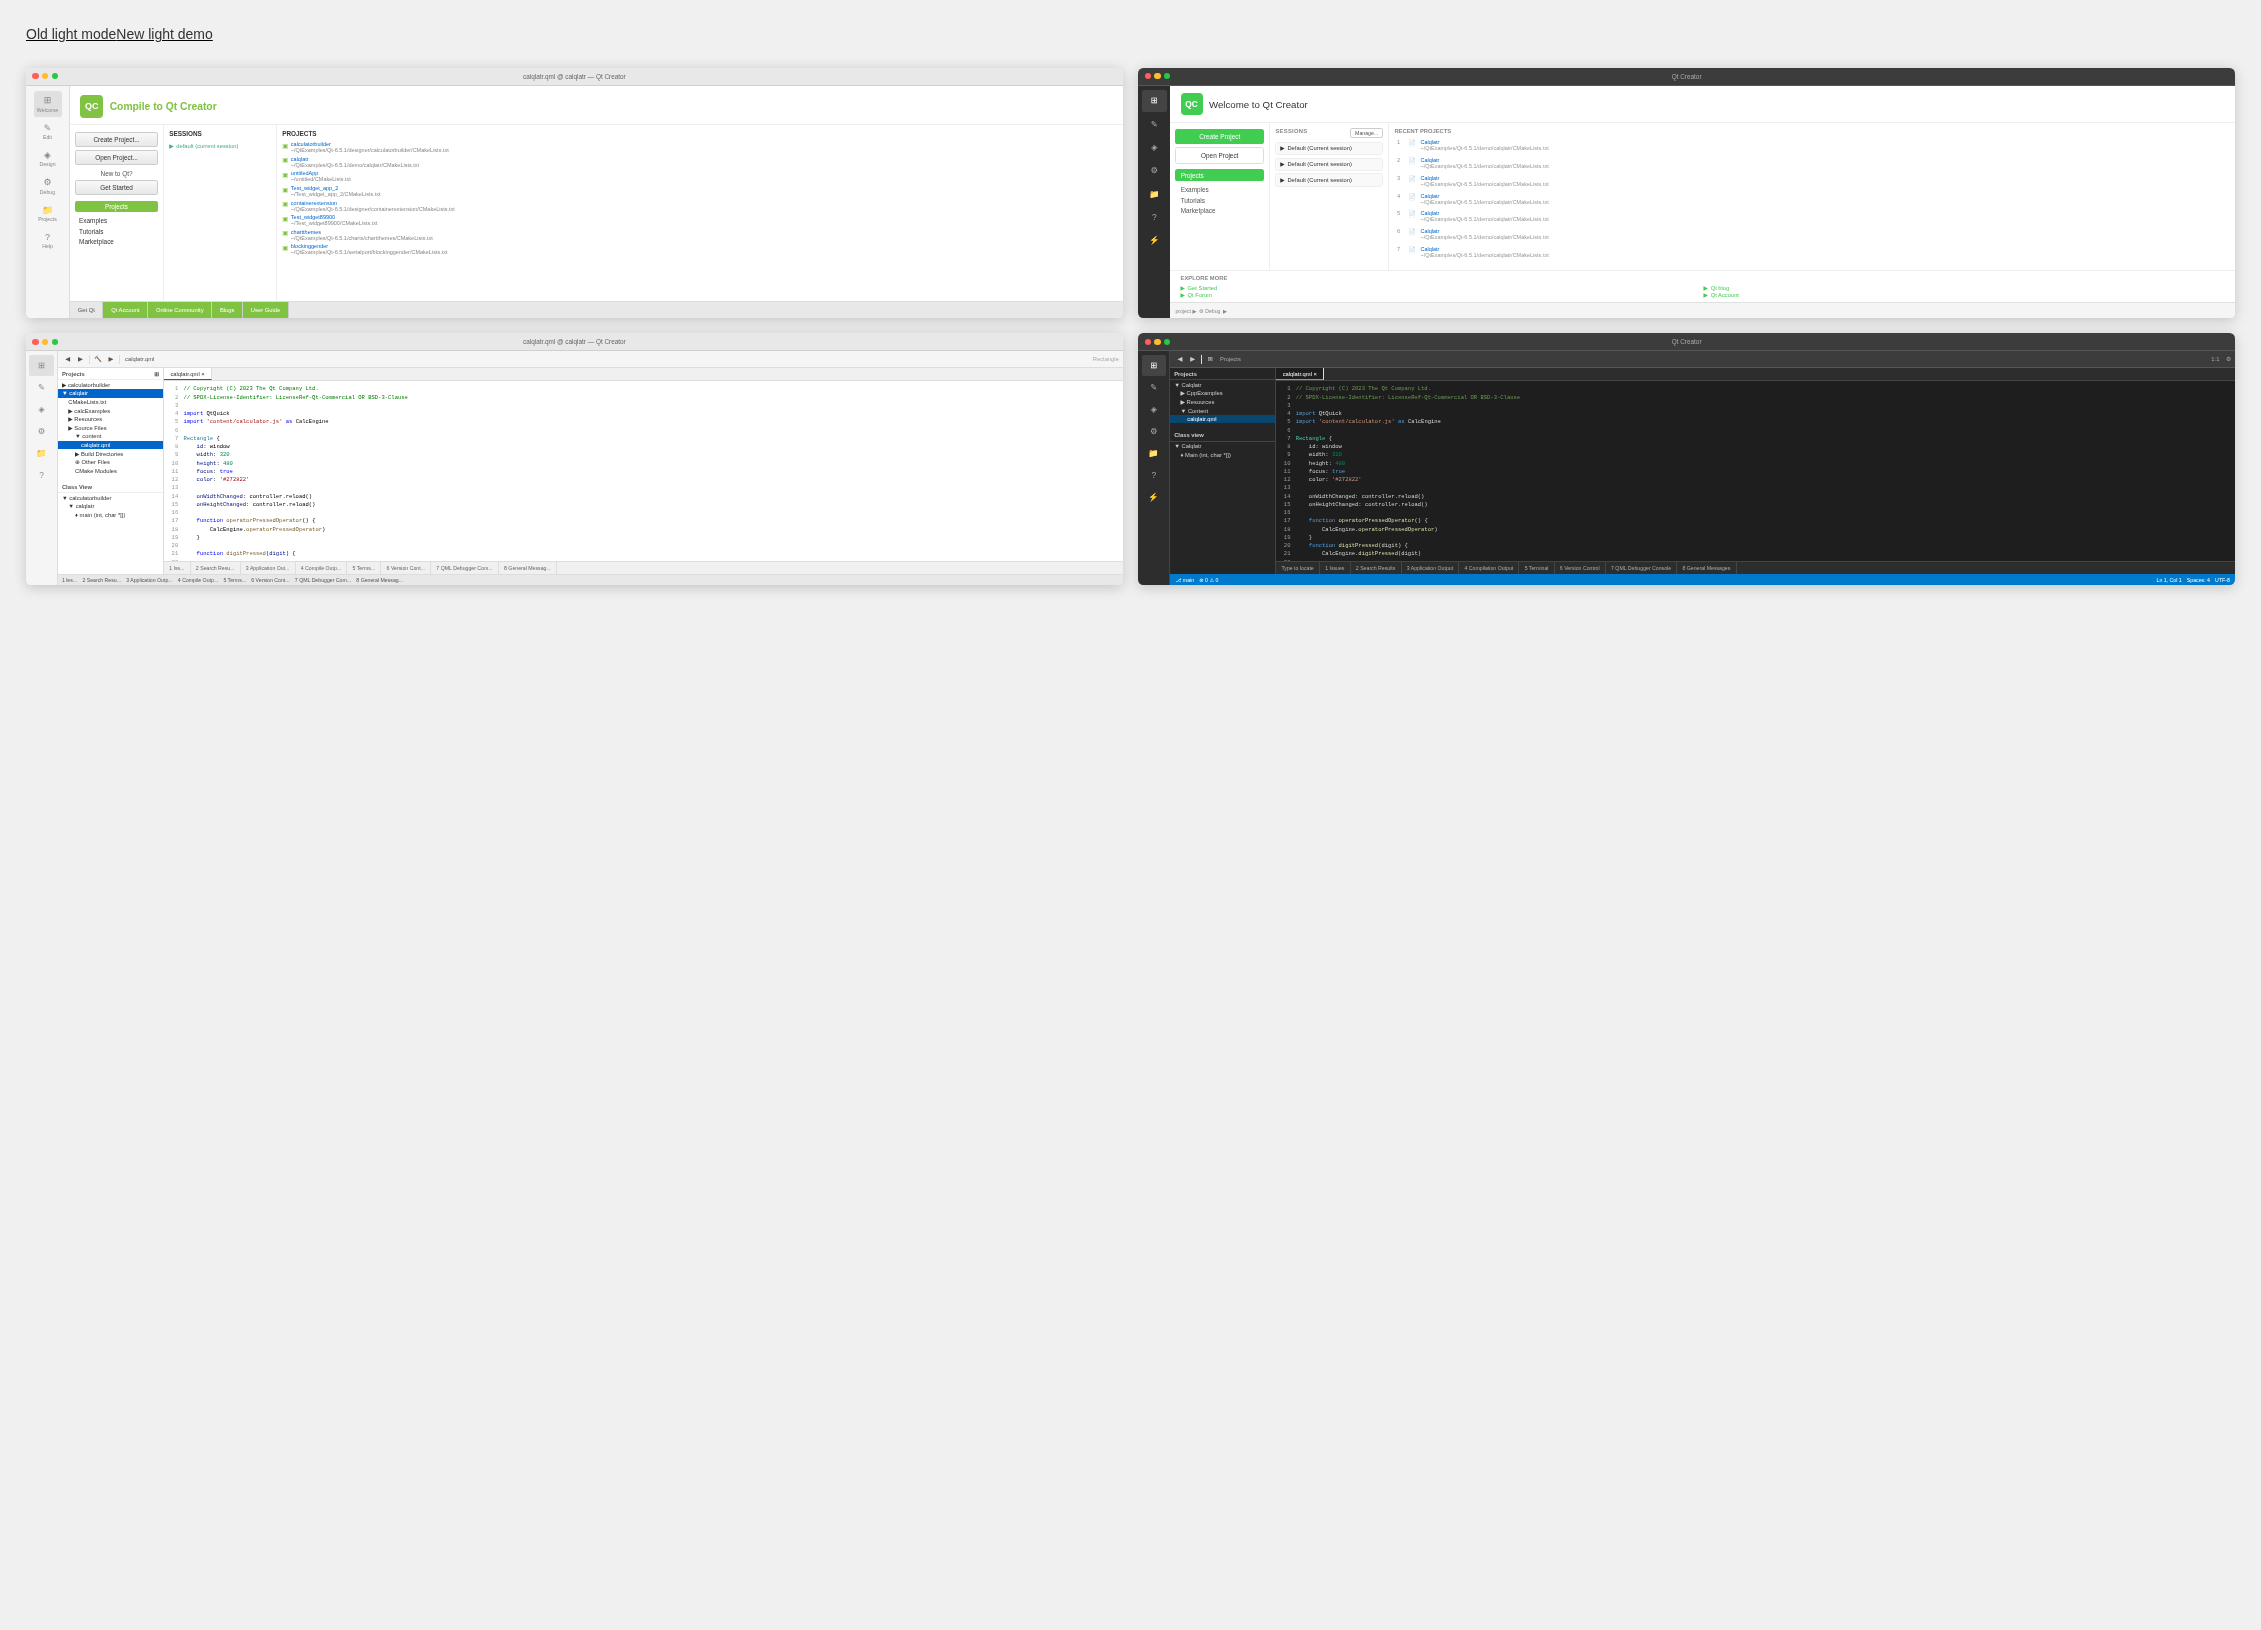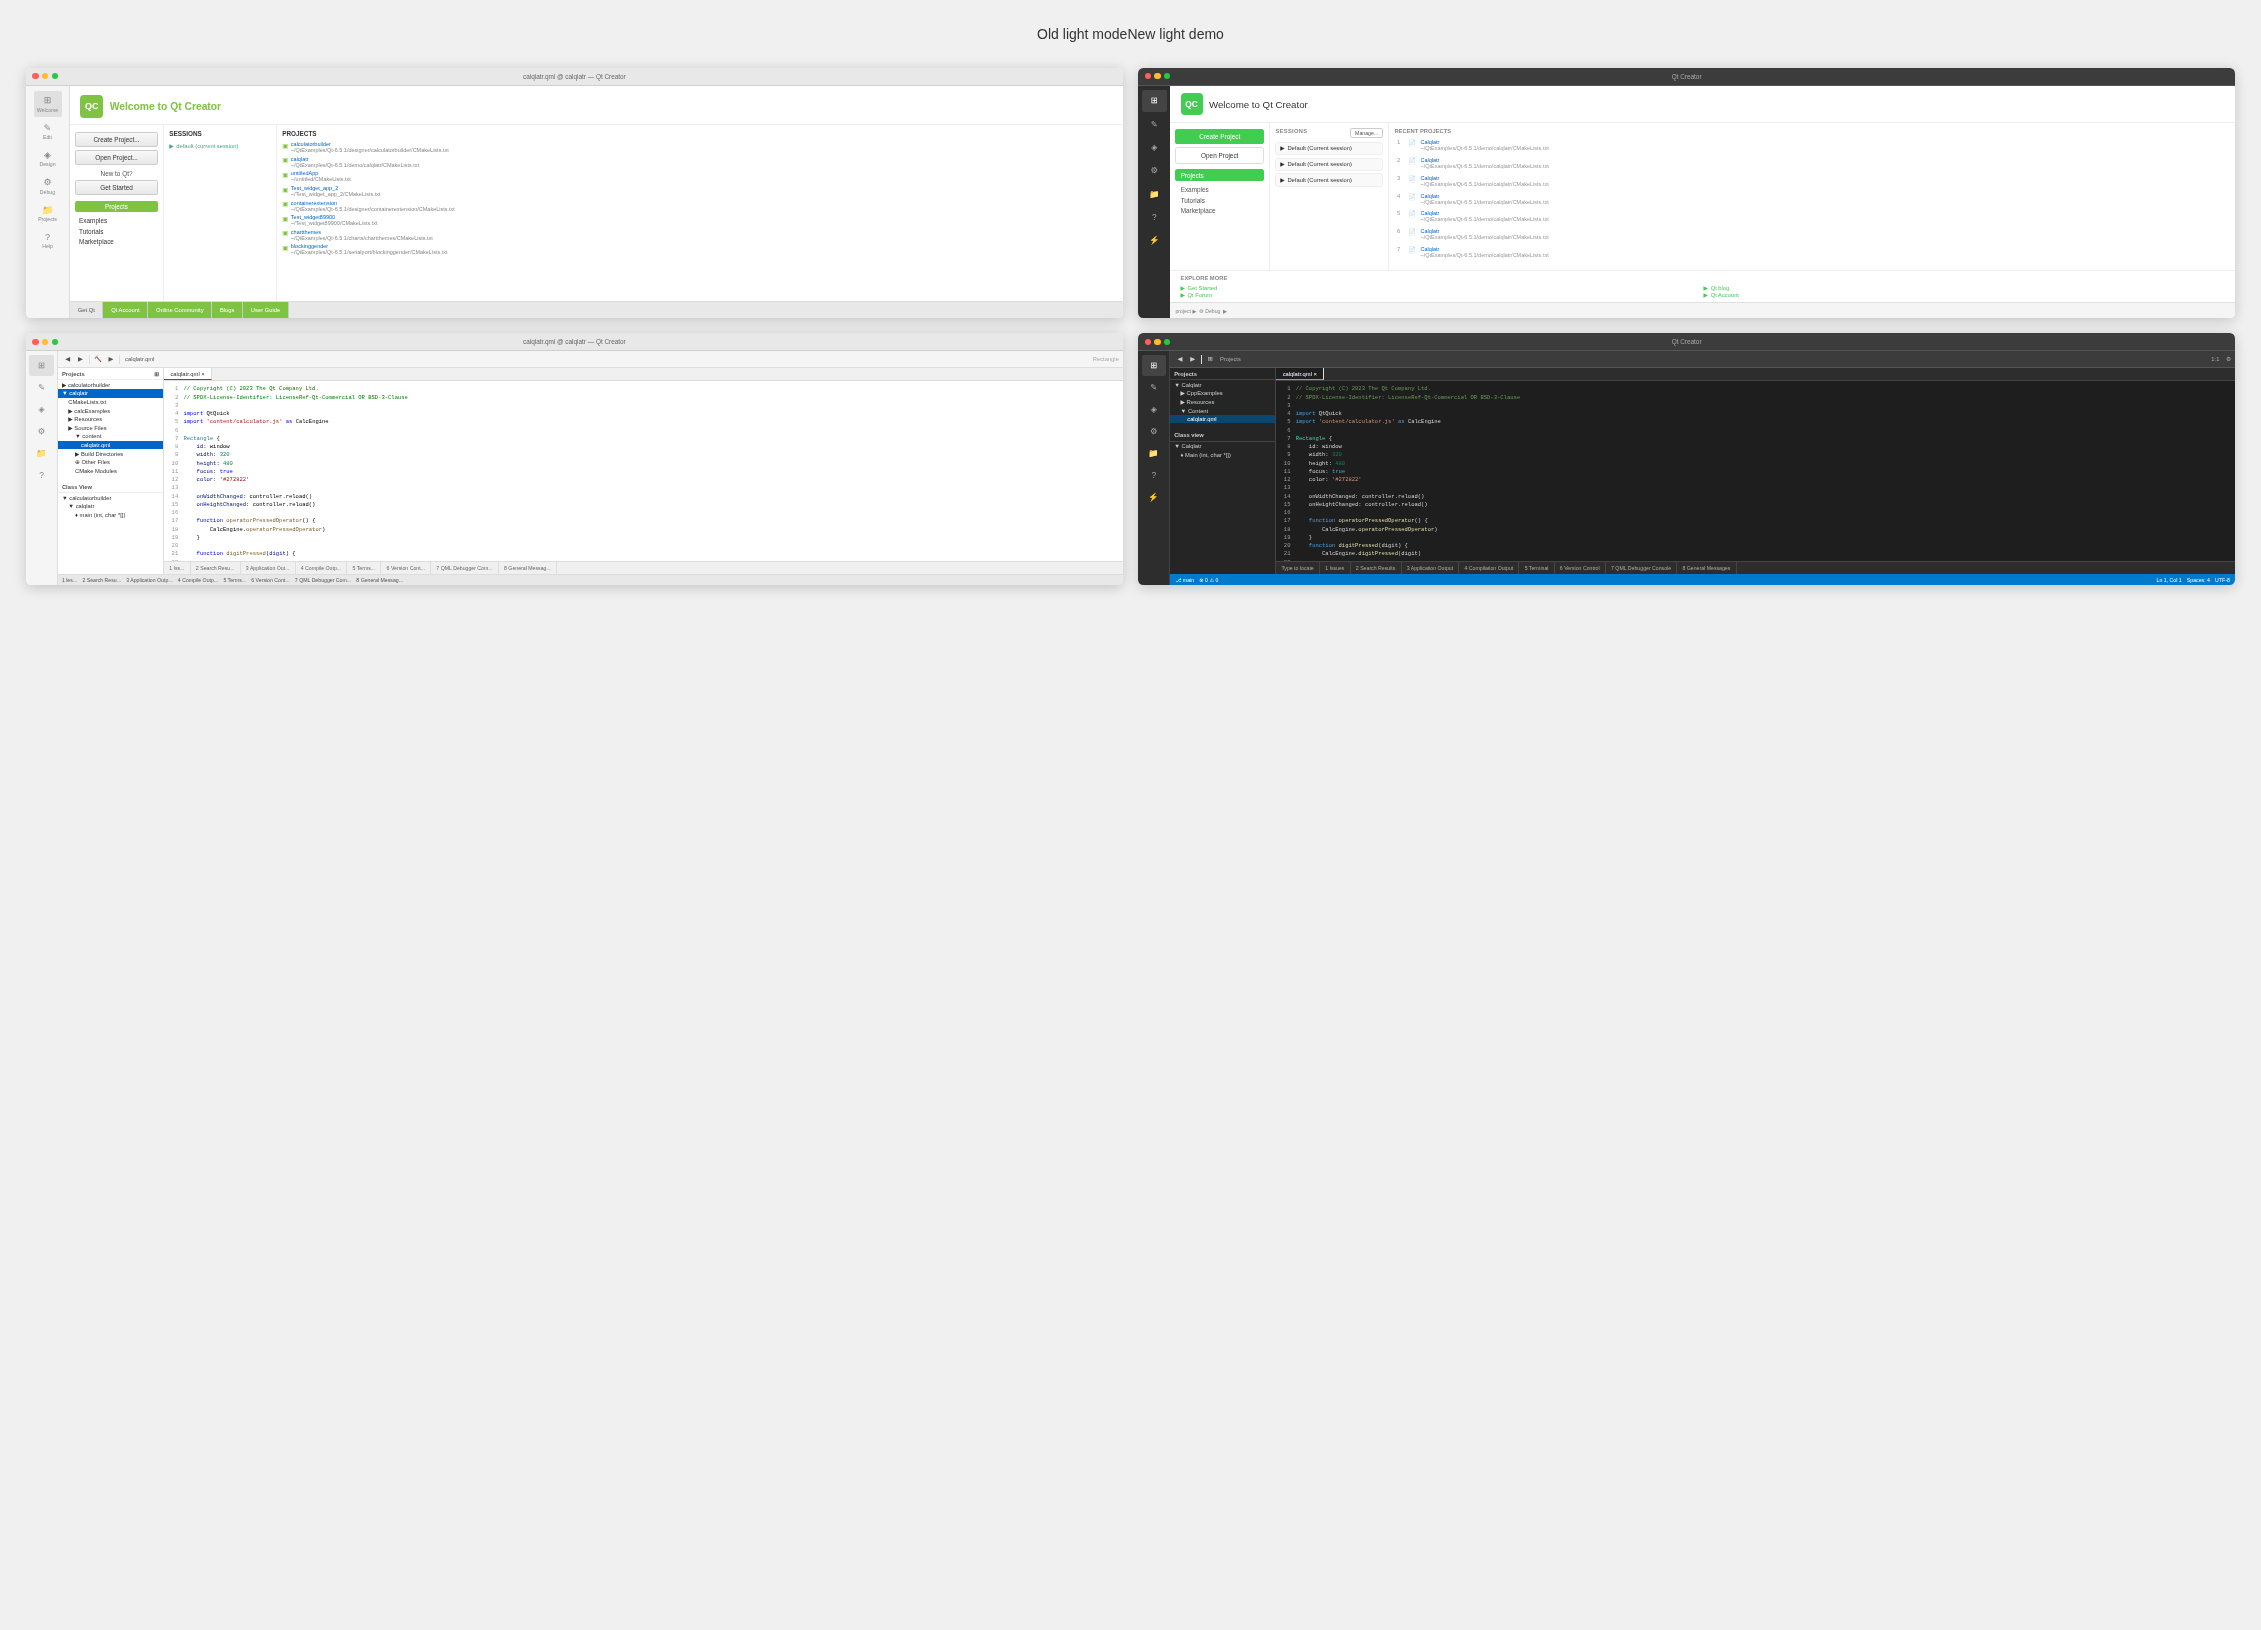--- a/index.html
+++ b/index.html
@@ -4,22 +4,23 @@
   <style>
     * { box-sizing: border-box; margin: 0; padding: 0; }
     body {
       background: #f0f0f0;
       font-family: -apple-system, BlinkMacSystemFont, 'Segoe UI', sans-serif;
       padding: 26px;
       min-width: 903px;
     }
     .page-header {
       display: flex;
-      justify-content: center;
+      justify-content: flex-start;
       margin-bottom: 15.5px;
+      text-decoration: underline;
     }
     .section-title {
       font-size: 14px;
       font-weight: 400;
       color: #333;
       margin-bottom: 10.3px;
     }
     .quadrant-grid {
       display: grid;
       grid-template-columns: 1fr 1fr;
@@ -687,21 +688,21 @@
         <div class="old-sidebar-icon">
           <span class="icon-sym">?</span>
           <span>Help</span>
         </div>
       </div>
 
       <div class="old-welcome-main">
         <div class="old-welcome-header">
           <div class="qt-logo-old">QC</div>
           <span class="welcome-title-old">
-            <span>Welcome to </span><span style="color:#80c342;font-weight:bold">Qt Creator</span>
+            <span>Compile to </span><span style="color:#80c342;font-weight:bold">Qt Creator</span>
           </span>
         </div>
         <div class="old-welcome-body">
 
           <div class="old-left-panel">
             <button class="old-btn">Create Project...</button>
             <button class="old-btn">Open Project...</button>
             <div class="old-new-to-qt">New to Qt?</div>
             <button class="old-btn">Get Started</button>
             <div class="old-projects-section">

